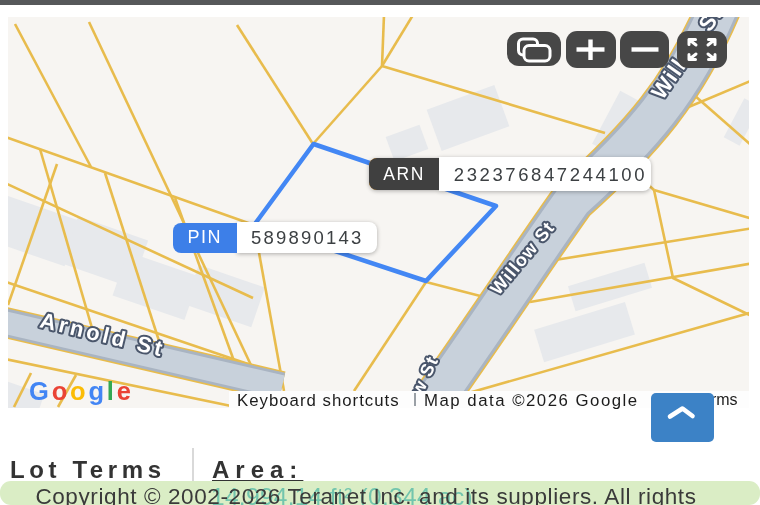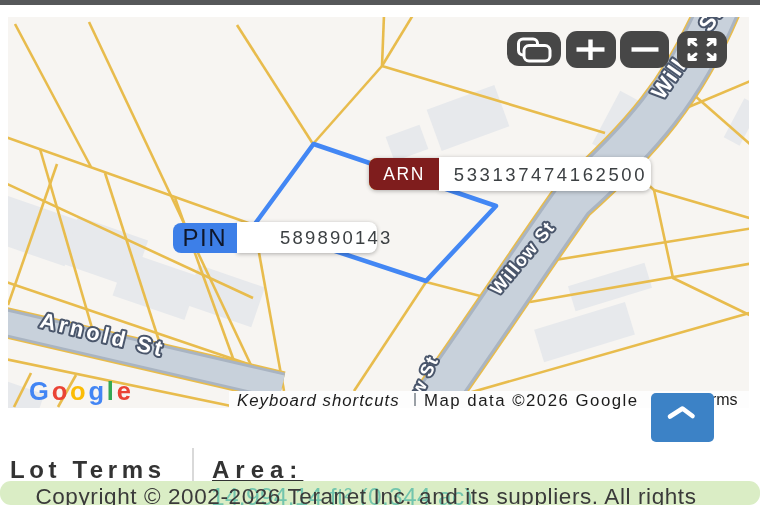--- a/index.html
+++ b/index.html
@@ -106,35 +106,35 @@
     <path d="M 696,45 L 689,39.5 M 689,44.5 L 689,39.5 L 695.5,39.5"></path>
     <path d="M 708,45 L 715,39.5 M 715,44.5 L 715,39.5 L 708.5,39.5"></path>
     <path d="M 696,54 L 689,59.5 M 689,54.5 L 689,59.5 L 695.5,59.5"></path>
     <path d="M 708,54 L 715,59.5 M 715,54.5 L 715,59.5 L 708.5,59.5"></path>
   </g>
 </svg>
 
 <div style="position:absolute;left:368.75px;top:157.5px;height:32.5px;">
   <div style="position:absolute;left:0;top:0;width:70.7px;height:32.5px;background:#f89e1b;border-radius:8px 0 0 8px;box-shadow:0 1px 4px rgba(0,0,0,0.3);"></div>
   <div style="position:absolute;left:70.7px;top:-1px;width:212px;height:34.5px;background:#fff;border-radius:0 8px 8px 0;box-shadow:0 1px 4px rgba(0,0,0,0.3);"></div>
-  <div style="position:absolute;left:0;top:0;width:70.7px;height:32.5px;background:#7f1d1d;border-radius:8px 0 0 8px;color:#fff;font-size:17.5px;letter-spacing:1.5px;text-align:center;line-height:32.5px;">ARN</div>
-  <div style="position:absolute;left:85px;top:0;height:32.5px;color:#3c4043;font-size:18.5px;letter-spacing:2.6px;line-height:33px;">533137474162500</div>
+  <div style="position:absolute;left:0;top:0;width:70.7px;height:32.5px;background:#404040;border-radius:8px 0 0 8px;color:#fff;font-size:17.5px;letter-spacing:1.5px;text-align:center;line-height:32.5px;">ARN</div>
+  <div style="position:absolute;left:85px;top:0;height:32.5px;color:#3c4043;font-size:18.5px;letter-spacing:2.6px;line-height:33px;">232376847244100</div>
 </div>
 <div style="position:absolute;left:173px;top:222px;height:30.5px;">
   <div style="position:absolute;left:63.5px;top:0;width:140.5px;height:30.5px;background:#fff;border-radius:0 8px 8px 0;box-shadow:0 1px 4px rgba(0,0,0,0.3);"></div>
-  <div style="position:absolute;left:0;top:1px;width:63.5px;height:29.5px;background:#3d7fe8;border-radius:8px 0 0 8px;color:#0f172a;font-size:24px;letter-spacing:1.5px;text-align:center;line-height:29.5px;">PIN</div>
-  <div style="position:absolute;left:78px;top:0;height:30.5px;color:#3c4043;font-size:18.5px;letter-spacing:2.2px;line-height:31px;margin-left:29px;">589890143</div>
+  <div style="position:absolute;left:0;top:1px;width:63.5px;height:29.5px;background:#3d7fe8;border-radius:8px 0 0 8px;color:#ffffff;font-size:18px;letter-spacing:1.5px;text-align:center;line-height:29.5px;">PIN</div>
+  <div style="position:absolute;left:78px;top:0;height:30.5px;color:#3c4043;font-size:18.5px;letter-spacing:2.2px;line-height:31px;">589890143</div>
 </div>
 
 <svg style="position:absolute;left:29px;top:374px;" width="120" height="34">
   <text x="0" y="26" font-family="Liberation Sans,sans-serif" font-size="25.5" font-weight="bold" letter-spacing="2.8"><tspan fill="#4285F4">G</tspan><tspan fill="#EA4335">o</tspan><tspan fill="#FBBC05">o</tspan><tspan fill="#4285F4">g</tspan><tspan fill="#34A853">l</tspan><tspan fill="#EA4335">e</tspan></text>
 </svg>
 
 <div style="position:absolute;left:229px;top:391px;width:520px;height:16.5px;background:#fdfdfd;"></div>
-<div style="position:absolute;left:237px;top:390.5px;font-size:16.8px;color:#1c1c1c;white-space:nowrap;letter-spacing:1px;font-style:italic;">Keyboard shortcuts</div>
+<div style="position:absolute;left:237px;top:390.5px;font-size:16.8px;color:#1c1c1c;white-space:nowrap;letter-spacing:1px;">Keyboard shortcuts</div>
 <div style="position:absolute;left:414px;top:393px;width:1.5px;height:13px;background:#9aa0a6;"></div>
 <div style="position:absolute;left:424px;top:390.5px;font-size:16.8px;color:#1c1c1c;white-space:nowrap;letter-spacing:1.5px;">Map data ©2026 Google</div>
 <div style="position:absolute;left:694px;top:391px;font-size:16px;color:#1c1c1c;">Terms</div>
 
 <div id="scrolltop"></div>
 <svg style="position:absolute;left:650px;top:392px;" width="62" height="50">
   <path d="M 20,24.5 L 32.5,16.5 L 42.5,24" stroke="#fff" stroke-width="4.6" fill="none" stroke-linecap="round" stroke-linejoin="round"></path>
 </svg>
 
 <div class="heading" style="left:10px;top:456px;">Lot Terms</div>

